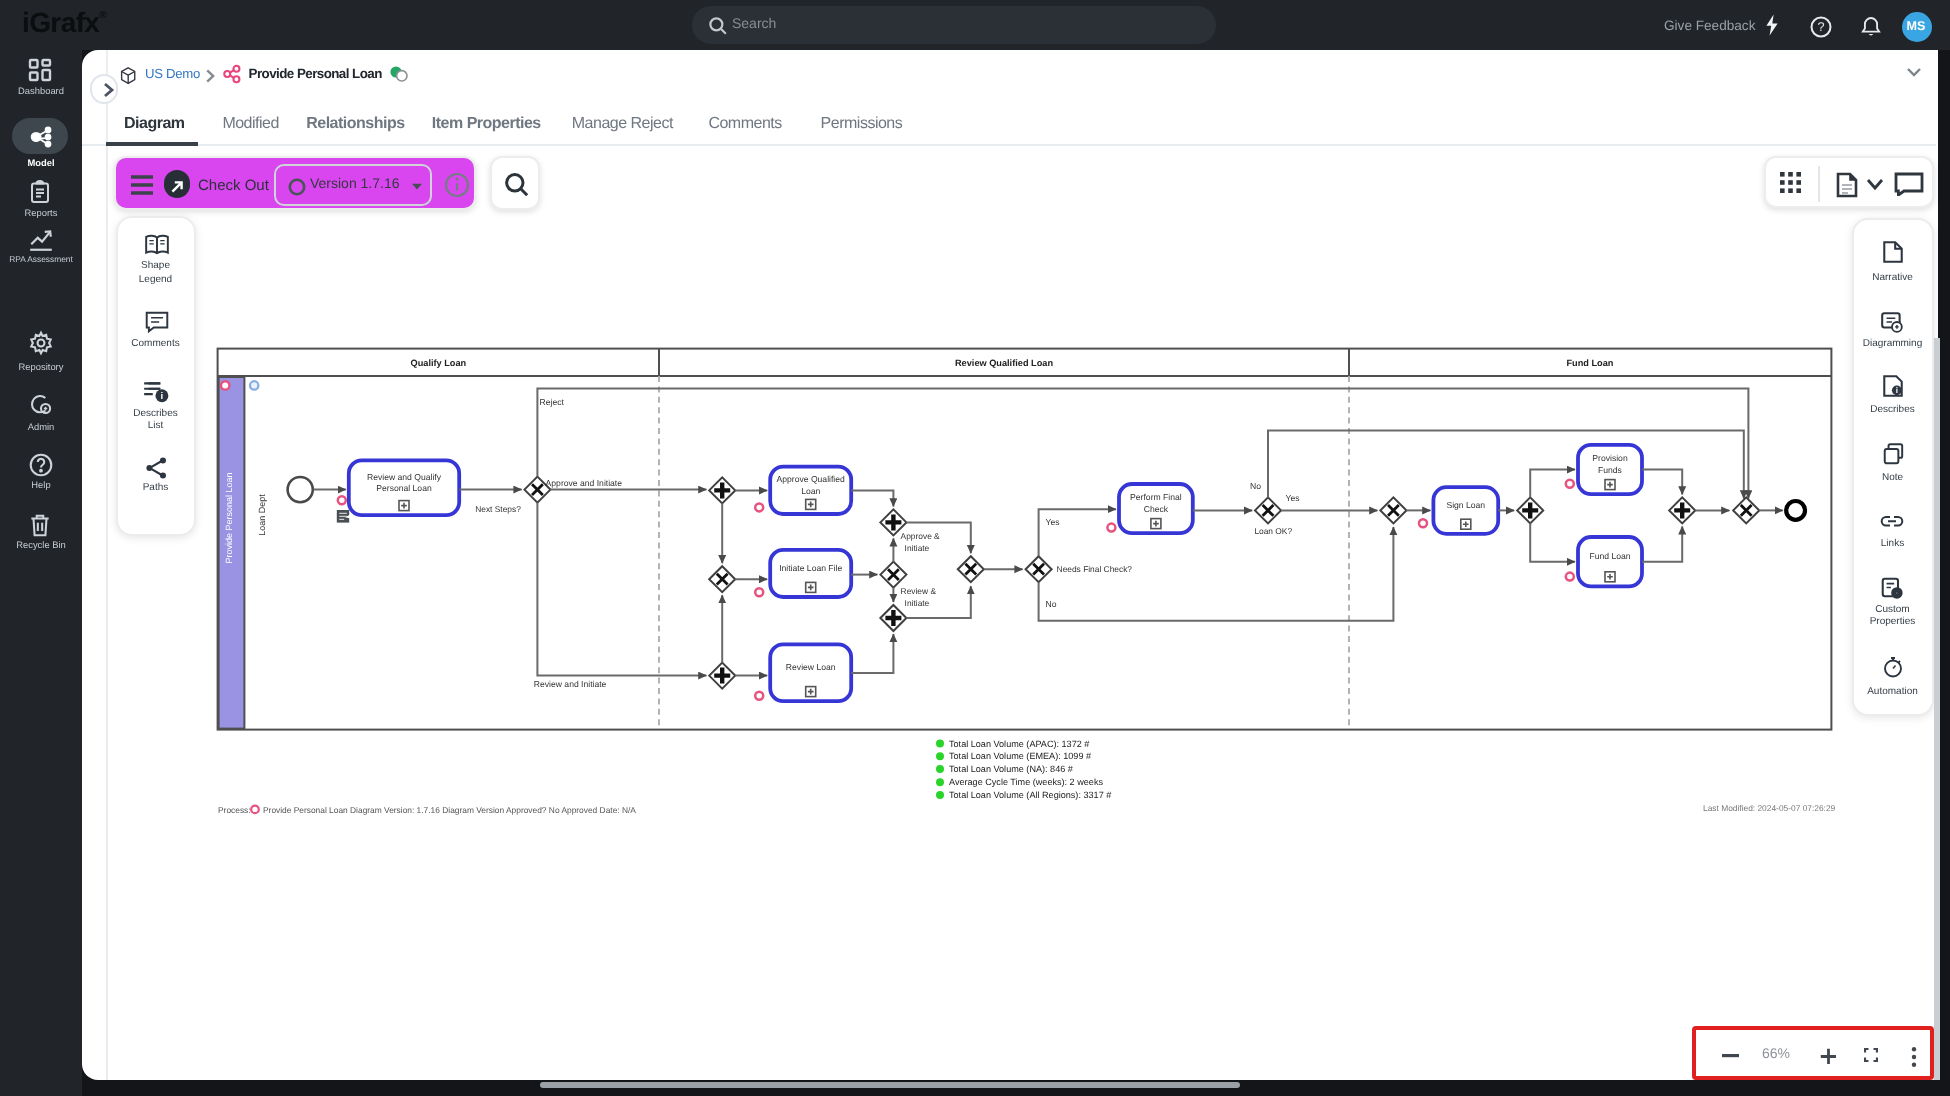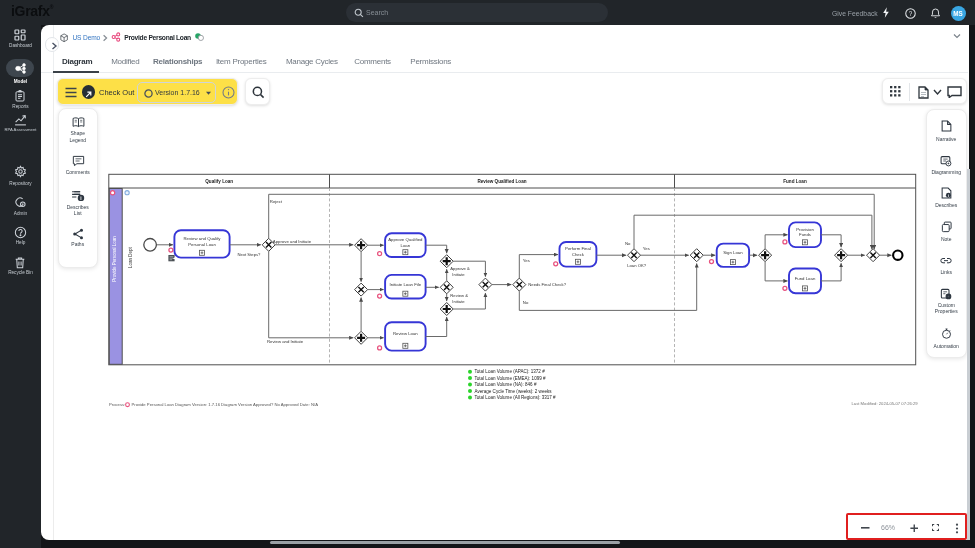--- a/index.html
+++ b/index.html
@@ -135,28 +135,28 @@
     <circle cx="11.8" cy="9.8" r="5.2" fill="#fff" stroke="#8b9196" stroke-width="1.6"></circle>
   </svg>
 <svg class="abs" style="left:952px; top:31px;" width="10" height="10" viewBox="0 0 10 10">
     <path d="M2 3.5 L5 6.5 L8 3.5" fill="none" stroke="#7b838b" stroke-width="1.2"></path>
   </svg>
 
 <div class="abs" style="left:41px; top:71.6px; width:927px; height:1px; background:#e9ecef;"></div>
 <div class="tab" style="left:62px; color:#2e353c; font-weight:bold;">Diagram</div>
 <div class="tab" style="left:111.2px;">Modified</div>
 <div class="tab" style="left:153.1px;font-weight:bold;">Relationships</div>
-<div class="tab" style="left:215.9px;">Item Properties</div>
-<div class="tab" style="left:285.9px;">Manage Cycles</div>
+<div class="tab" style="left:215.9px;font-weight:bold;">Item Properties</div>
+<div class="tab" style="left:285.9px;">Manage Reject</div>
 <div class="tab" style="left:354.2px;">Comments</div>
 <div class="tab" style="left:398.3px;margin-left:12px;">Permissions</div>
 <div class="abs" style="left:53.4px; top:70.6px; width:45.6px; height:2.2px; background:#3a4047;"></div>
 <div class="abs" style="left:53px; top:73px; width:1px; height:467px; background:#ececec;"></div>
 
-<div class="abs" style="left:57px; top:78px; width:181px; height:27px; background:#fde047; border:1px solid #ededed; border-radius:6px; box-shadow:0 1px 3px rgba(0,0,0,0.13);">
+<div class="abs" style="left:57px; top:78px; width:181px; height:27px; background:#d946ef; border:1px solid #ededed; border-radius:6px; box-shadow:0 1px 3px rgba(0,0,0,0.13);">
   <svg class="abs" style="left:7px; top:7.5px;" width="12" height="11" viewBox="0 0 12 11">
       <path d="M0.5 1.5 H11.5 M0.5 5.5 H11.5 M0.5 9.5 H11.5" stroke="#3c434a" stroke-width="1.7"></path>
     </svg>
   <div class="abs" style="left:23.5px; top:6px; width:13.5px; height:13.5px; border-radius:50%; background:#272e35;">
     <svg width="9" height="9" style="margin:2.2px 0 0 2.2px;" viewBox="0 0 9 9">
         <path d="M2.2 6.8 L6.6 2.4 M3.4 2.2 H6.8 V5.6" fill="none" stroke="#fff" stroke-width="1.2"></path>
       </svg>
   </div>
   <div class="abs" style="left:41px; top:8.6px; font-size:7.5px; color:#2a3138;">Check Out</div>
   <div class="abs" style="left:79px; top:2.5px; width:78.5px; height:21.5px; border:1px solid #cfd4d9; border-radius:5px;">

